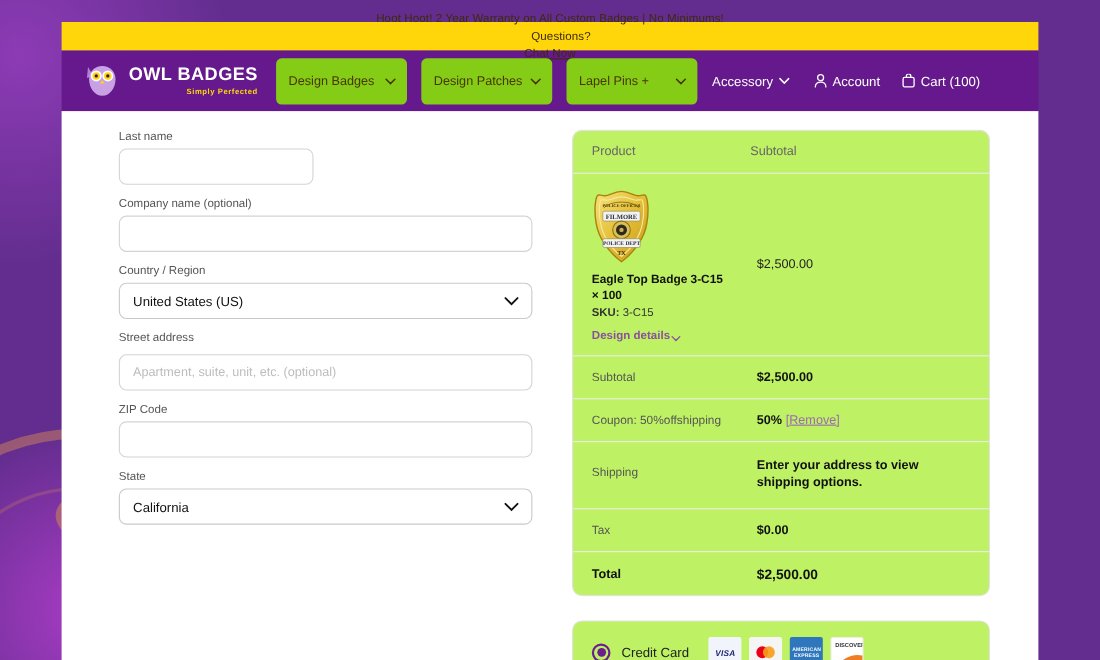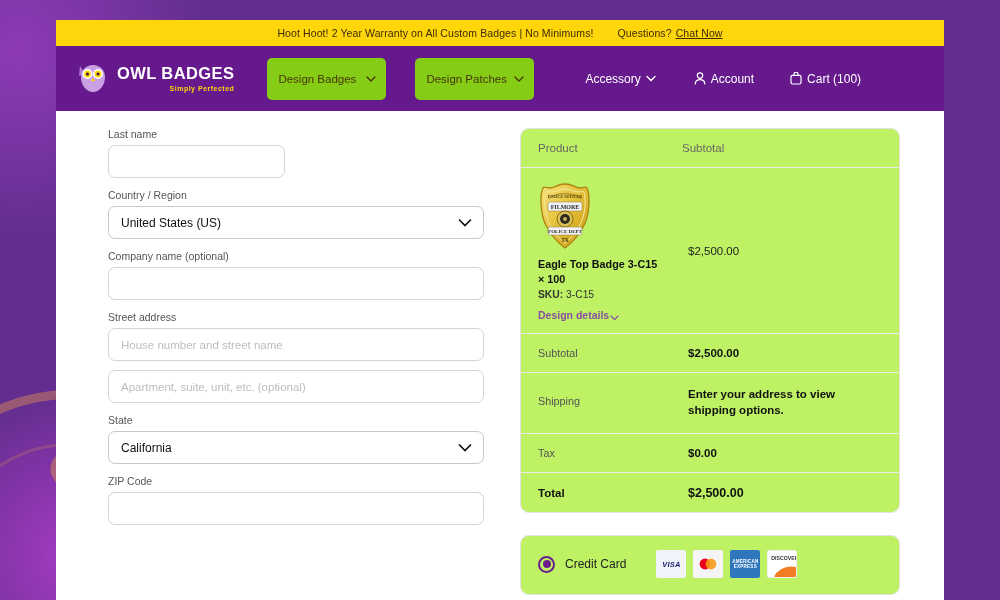--- a/index.html
+++ b/index.html
@@ -26,46 +26,46 @@
                color: rgba(198,126,96,.65); font-size: 30px; line-height: 1; }
   .seal-o { position: absolute; left: 150px; top: 38px; font-size: 56px; font-weight: 700;
             color: rgba(198,126,96,.62); transform: rotate(-38deg); }
 
   
   .page { position: absolute; left: 56px; top: 20px; width: 888px; height: 580px; z-index: 2; }
 
   .promo {
     background: #ffd60a; height: 26px; display: flex; align-items: center;
     justify-content: center; gap: 4px;
-    font-size: 10.5px; color: #3d2b0a; letter-spacing: .1px;
+    font-size: 10.5px; color: #3d2b0a; letter-spacing: .1px; flex-direction: column;
   }
   .promo a { color: #3d2b0a; text-decoration: underline; }
   .promo .q { margin-left: 20px; }
 
   .nav {
-    background: #65198c; height: 65px; display: flex; align-items: center;
-    padding: 0 18px 0 20px; gap: 16px;
+    background: #65198c; height: 55px; display: flex; align-items: center;
+    padding: 0 18px 0 20px; gap: 0;
   }
   .logo { display: flex; align-items: center; gap: 7px; margin-right: 17px; }
   .owl { width: 34px; height: 32px; position: relative; flex: none; }
   .logo-txt { display: flex; flex-direction: column; line-height: 1; }
   .logo-main { color: #fff; font-size: 16.5px; font-weight: 700; letter-spacing: .4px; }
   .logo-sub { color: #ffd60a; font-size: 7px; font-weight: 700; letter-spacing: .5px;
               margin-top: 3px; align-self: flex-end; }
 
   .navbtn {
     background: #84cc16; border-radius: 5px; color: #4a3505;
     font-size: 11.5px; line-height: 14px; padding: 8px 26px 8px 11px;
     min-width: 119px; min-height: 42px; position: relative; margin-right: 13px;
     display: flex; align-items: center;
   }
   .navbtn .cv { position: absolute; right: 10px; top: 50%; transform: translateY(-50%); }
   .navlink {
     color: #fff; font-size: 12px; display: flex; align-items: center; gap: 5px;
-    margin-left: 22px; white-space: nowrap;
+    margin-left: 0; white-space: nowrap;
   }
   .navlink.acc { margin-left: 22px; }
   .navlink.cart { margin-left: 20px; }
   svg { display: block; }
 
   .content { background: #fff; height: 499px; display: flex; padding: 17px 22px 0 52px; gap: 0; }
 
   
   .form { width: 398px; flex: none; padding-right: 22px; }
   .row2 { display: flex; gap: 22px; }
@@ -112,21 +112,21 @@
   .trow.ship { align-items: flex-start; padding: 13px 17px 14px; }
   .trow.ship .tlabel { padding-top: 9px; }
   .tval.ship-txt { line-height: 1.45; padding-right: 10px; }
   .remove { color: #9a6bb0; font-weight: 400; }
   .remove u { text-decoration: underline; }
 
   .pay { display: flex; align-items: center; padding: 14px 17px 16px; gap: 10px; }
   .radio { width: 17px; height: 17px; border-radius: 50%; border: 2px solid #6b1f8f;
            display: flex; align-items: center; justify-content: center; flex: none; }
   .radio i { width: 8px; height: 8px; border-radius: 50%; background: #6b1f8f; display: block; }
-  .paylabel { font-size: 12px; color: #222; margin-right: 20px; }
+  .paylabel { font-size: 12px; color: #222; margin-right: 8px; }
   .cards { display: flex; gap: 7px; align-items: center; }
   .clogo { height: 28px; width: 30px; border-radius: 2px; display: flex;
            align-items: center; justify-content: center; font-size: 6px; font-weight: 700; }
   .c-visa { background: #f1f5fb; color: #1a1f71; font-size: 7.5px; font-style: italic; letter-spacing: .2px; }
   .c-mc { background: #f5f5f5; position: relative; }
   .c-amex { background: #2e77bc; color: #fff; font-size: 4.6px; line-height: 5px; text-align: center;
             flex-direction: column; letter-spacing: .2px; }
   .c-disc { background: #fff; border: 1px solid #eee; color: #333; font-size: 5.2px; position: relative;
             overflow: hidden; align-items: flex-start; padding-top: 4px; justify-content: flex-start;
             padding-left: 3px; }
@@ -188,20 +188,28 @@
 
     <div class="navbtn">
       <span>Design Patches</span>
       <span class="cv">
         <svg width="10" height="7" viewBox="0 0 10 7">
             <path d="M1 1.5 L5 5.5 L9 1.5" stroke="#4a3505" stroke-width="1.4" fill="none" stroke-linecap="round"></path>
           </svg>
       </span>
     </div>
 
+    <div class="navbtn">
+      <span>Lapel Pins +</span>
+      <span class="cv">
+        <svg width="10" height="7" viewBox="0 0 10 7">
+            <path d="M1 1.5 L5 5.5 L9 1.5" stroke="#4a3505" stroke-width="1.4" fill="none" stroke-linecap="round"></path>
+          </svg>
+      </span>
+    </div>
 
     <div class="navlink">
       <span>Accessory</span>
       <span>
         <svg width="10" height="7" viewBox="0 0 10 7">
             <path d="M1 1.5 L5 5.5 L9 1.5" stroke="#fff" stroke-width="1.4" fill="none" stroke-linecap="round"></path>
           </svg>
       </span>
     </div>
 
@@ -228,64 +236,63 @@
 
   <div class="content">
 
     <div class="form">
 
       <div class="row2">
         <div class="fg half">
           <label class="lbl">Last name</label>
           <input class="inp" type="text" value="" style="">
         </div>
+      </div>
+
+      <div class="fg">
+        <label class="lbl">Company name (optional)</label>
+        <input class="inp" type="text" value="" style="">
       </div>
 
       <div class="fg">
         <label class="lbl">Country / Region</label>
         <div class="sel">
           <span>United States (US)</span>
           <span class="cv">
             <svg width="14" height="9" viewBox="0 0 14 9">
                 <path d="M1.5 1.5 L7 7 L12.5 1.5" stroke="#111" stroke-width="1.7" fill="none" stroke-linecap="round"></path>
               </svg>
           </span>
         </div>
       </div>
 
-      <div class="fg">
-        <label class="lbl">Company name (optional)</label>
-        <input class="inp" type="text" value="" style="">
-      </div>
-
       <div class="fg gap">
         <label class="lbl">Street address</label>
-        <input class="inp" type="text" placeholder="House number and street name" style="">
       </div>
 
       <div class="fg">
         <input class="inp" type="text" placeholder="Apartment, suite, unit, etc. (optional)" style="">
       </div>
 
+
+      <div class="fg">
+        <label class="lbl">ZIP Code</label>
+        <input class="inp" type="text" value="" style="">
+      </div>
 
       <div class="fg">
         <label class="lbl">State</label>
         <div class="sel">
           <span>California</span>
           <span class="cv">
             <svg width="14" height="9" viewBox="0 0 14 9">
                 <path d="M1.5 1.5 L7 7 L12.5 1.5" stroke="#111" stroke-width="1.7" fill="none" stroke-linecap="round"></path>
               </svg>
           </span>
         </div>
-      </div>
-
-      <div class="fg">
-        <label class="lbl">ZIP Code</label>
-        <input class="inp" type="text" value="" style="">
       </div>
     </div>
 
     <div class="side">
 
       <div class="card">
 
         <div class="thead">
           <span class="th-prod">Product</span>
           <span>Subtotal</span>
@@ -332,20 +339,27 @@
             </div>
           </div>
           <div class="pprice">$2,500.00</div>
         </div>
 
         <div class="trow">
           <span class="tlabel">Subtotal</span>
           <span class="tval">$2,500.00</span>
         </div>
 
+        <div class="trow">
+          <span class="tlabel">Coupon: 50%offshipping</span>
+          <span class="tval">
+            <span>50%</span>
+            <span class="remove">[<u>Remove</u>]</span>
+          </span>
+        </div>
 
         <div class="trow ship">
           <span class="tlabel">Shipping</span>
           <span class="tval ship-txt">Enter your address to view shipping options.</span>
         </div>
 
         <div class="trow">
           <span class="tlabel">Tax</span>
           <span class="tval">$0.00</span>
         </div>

